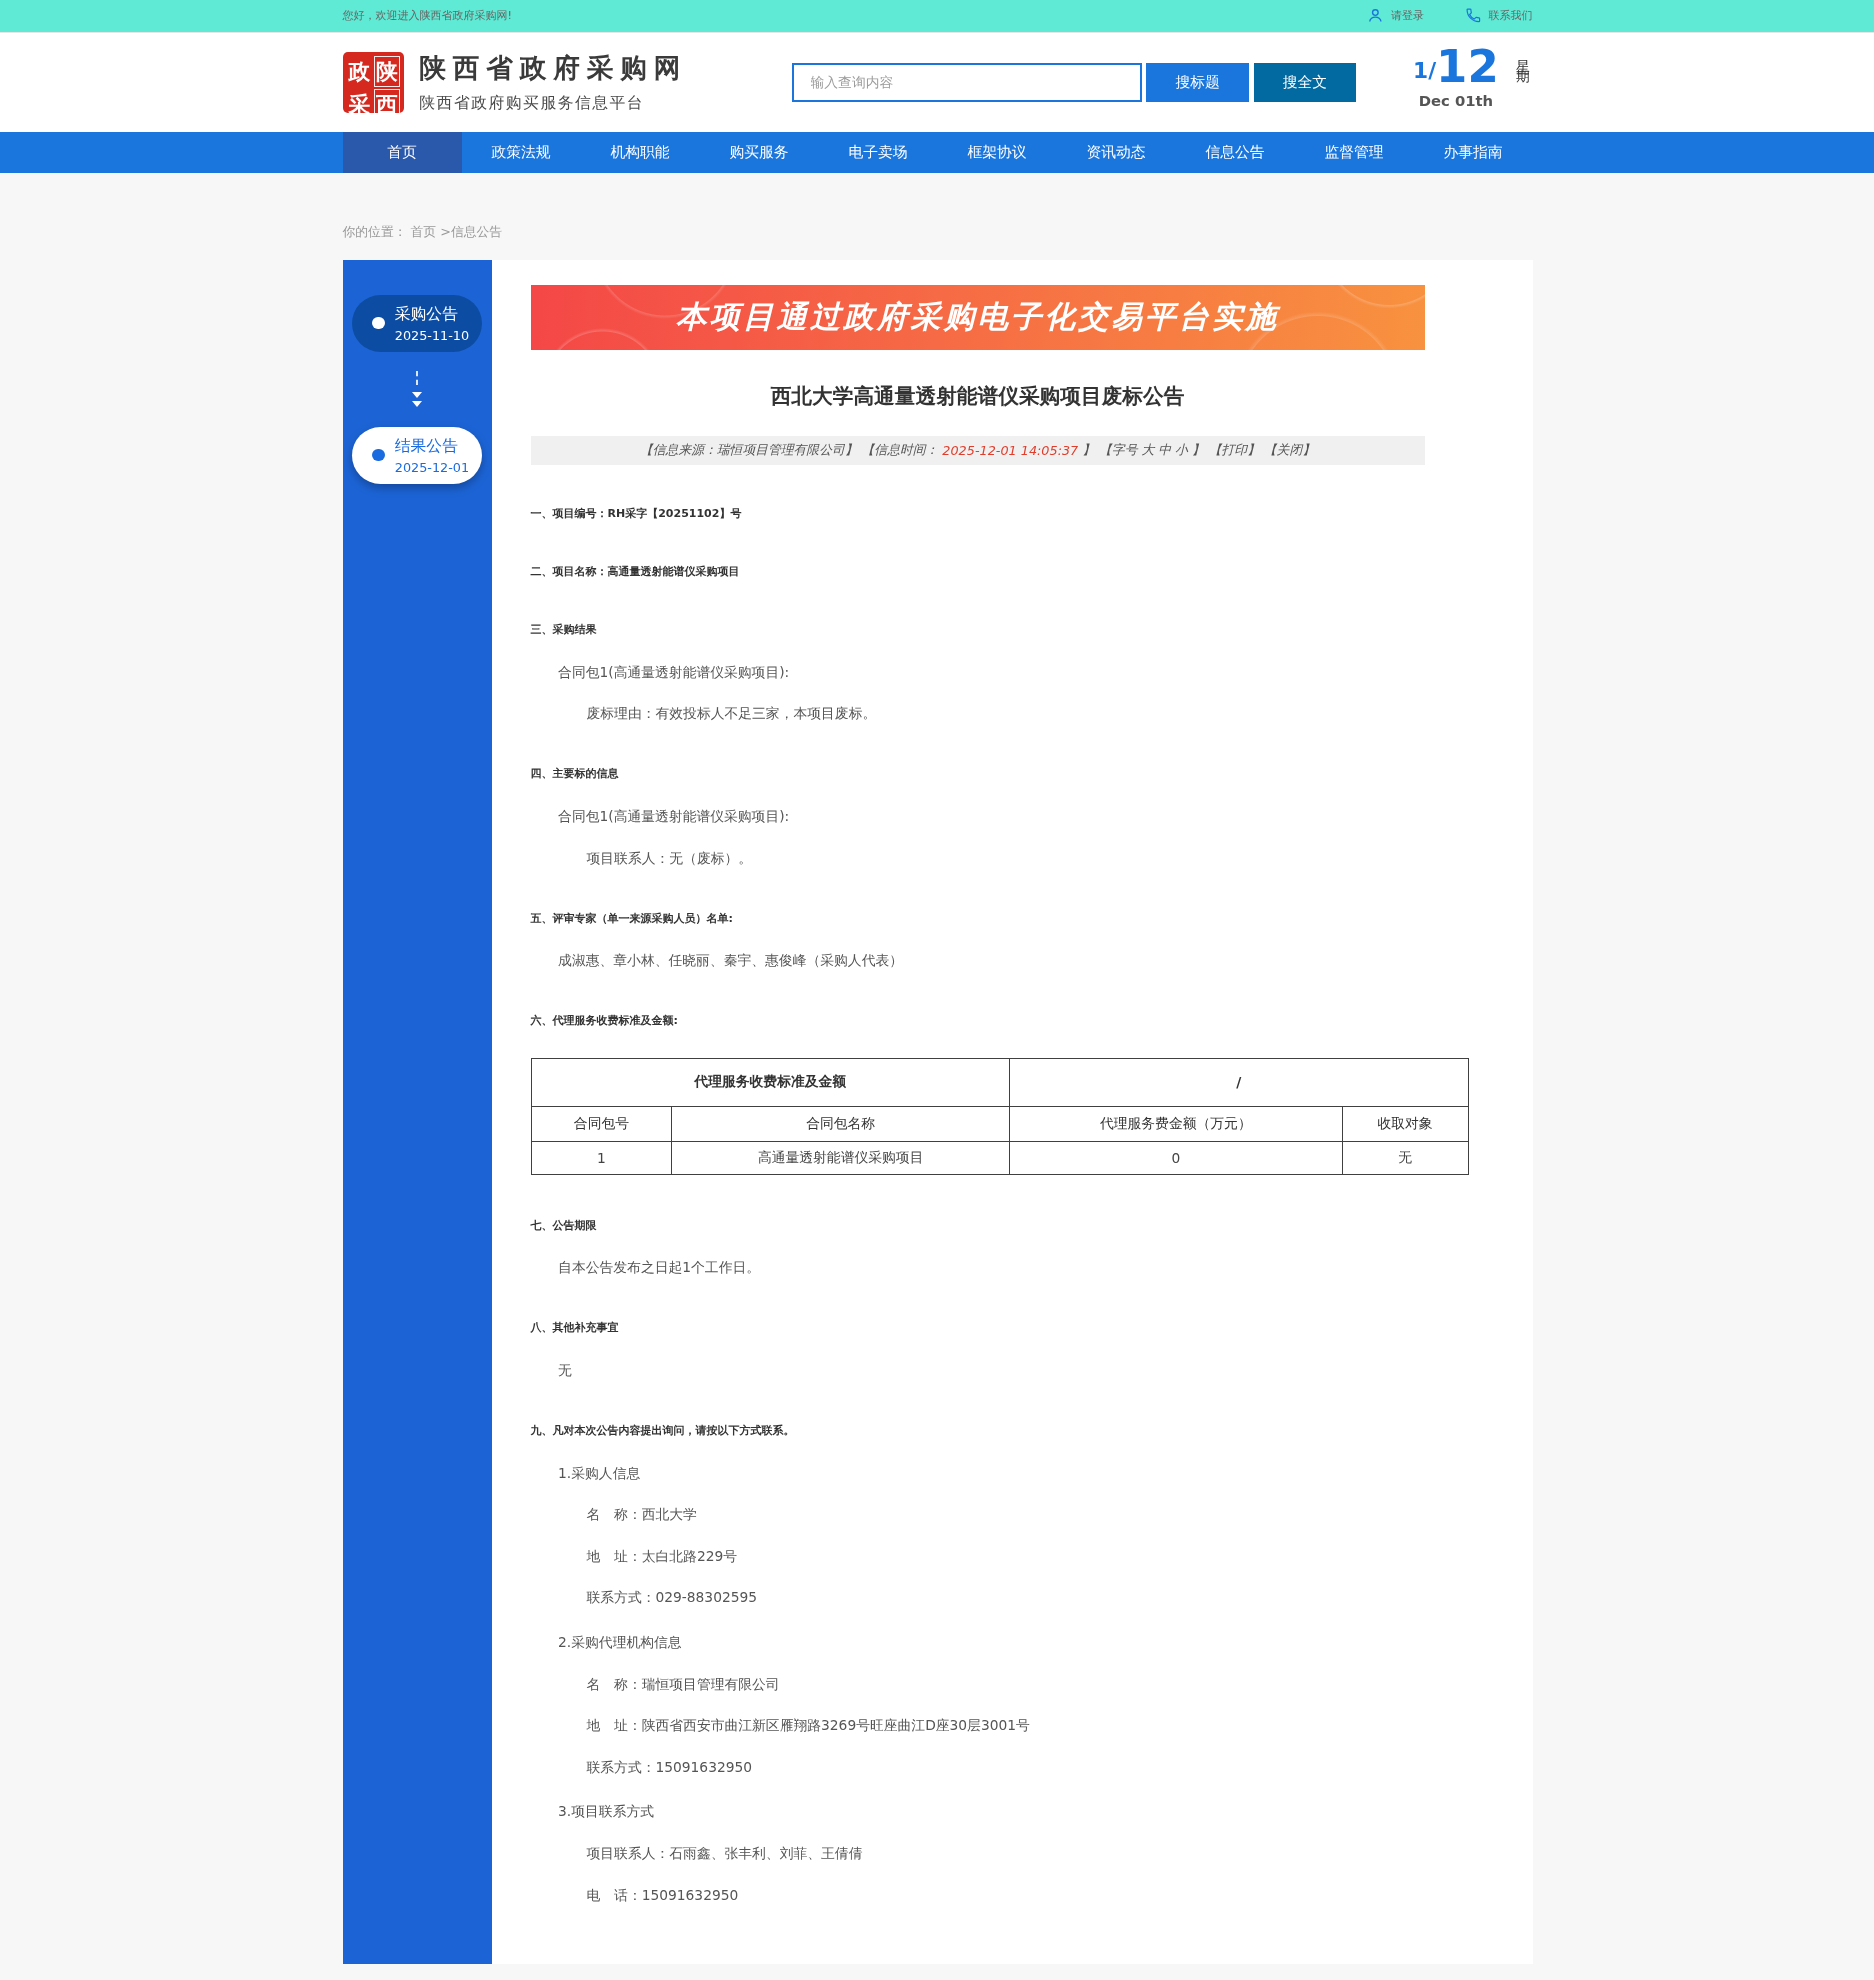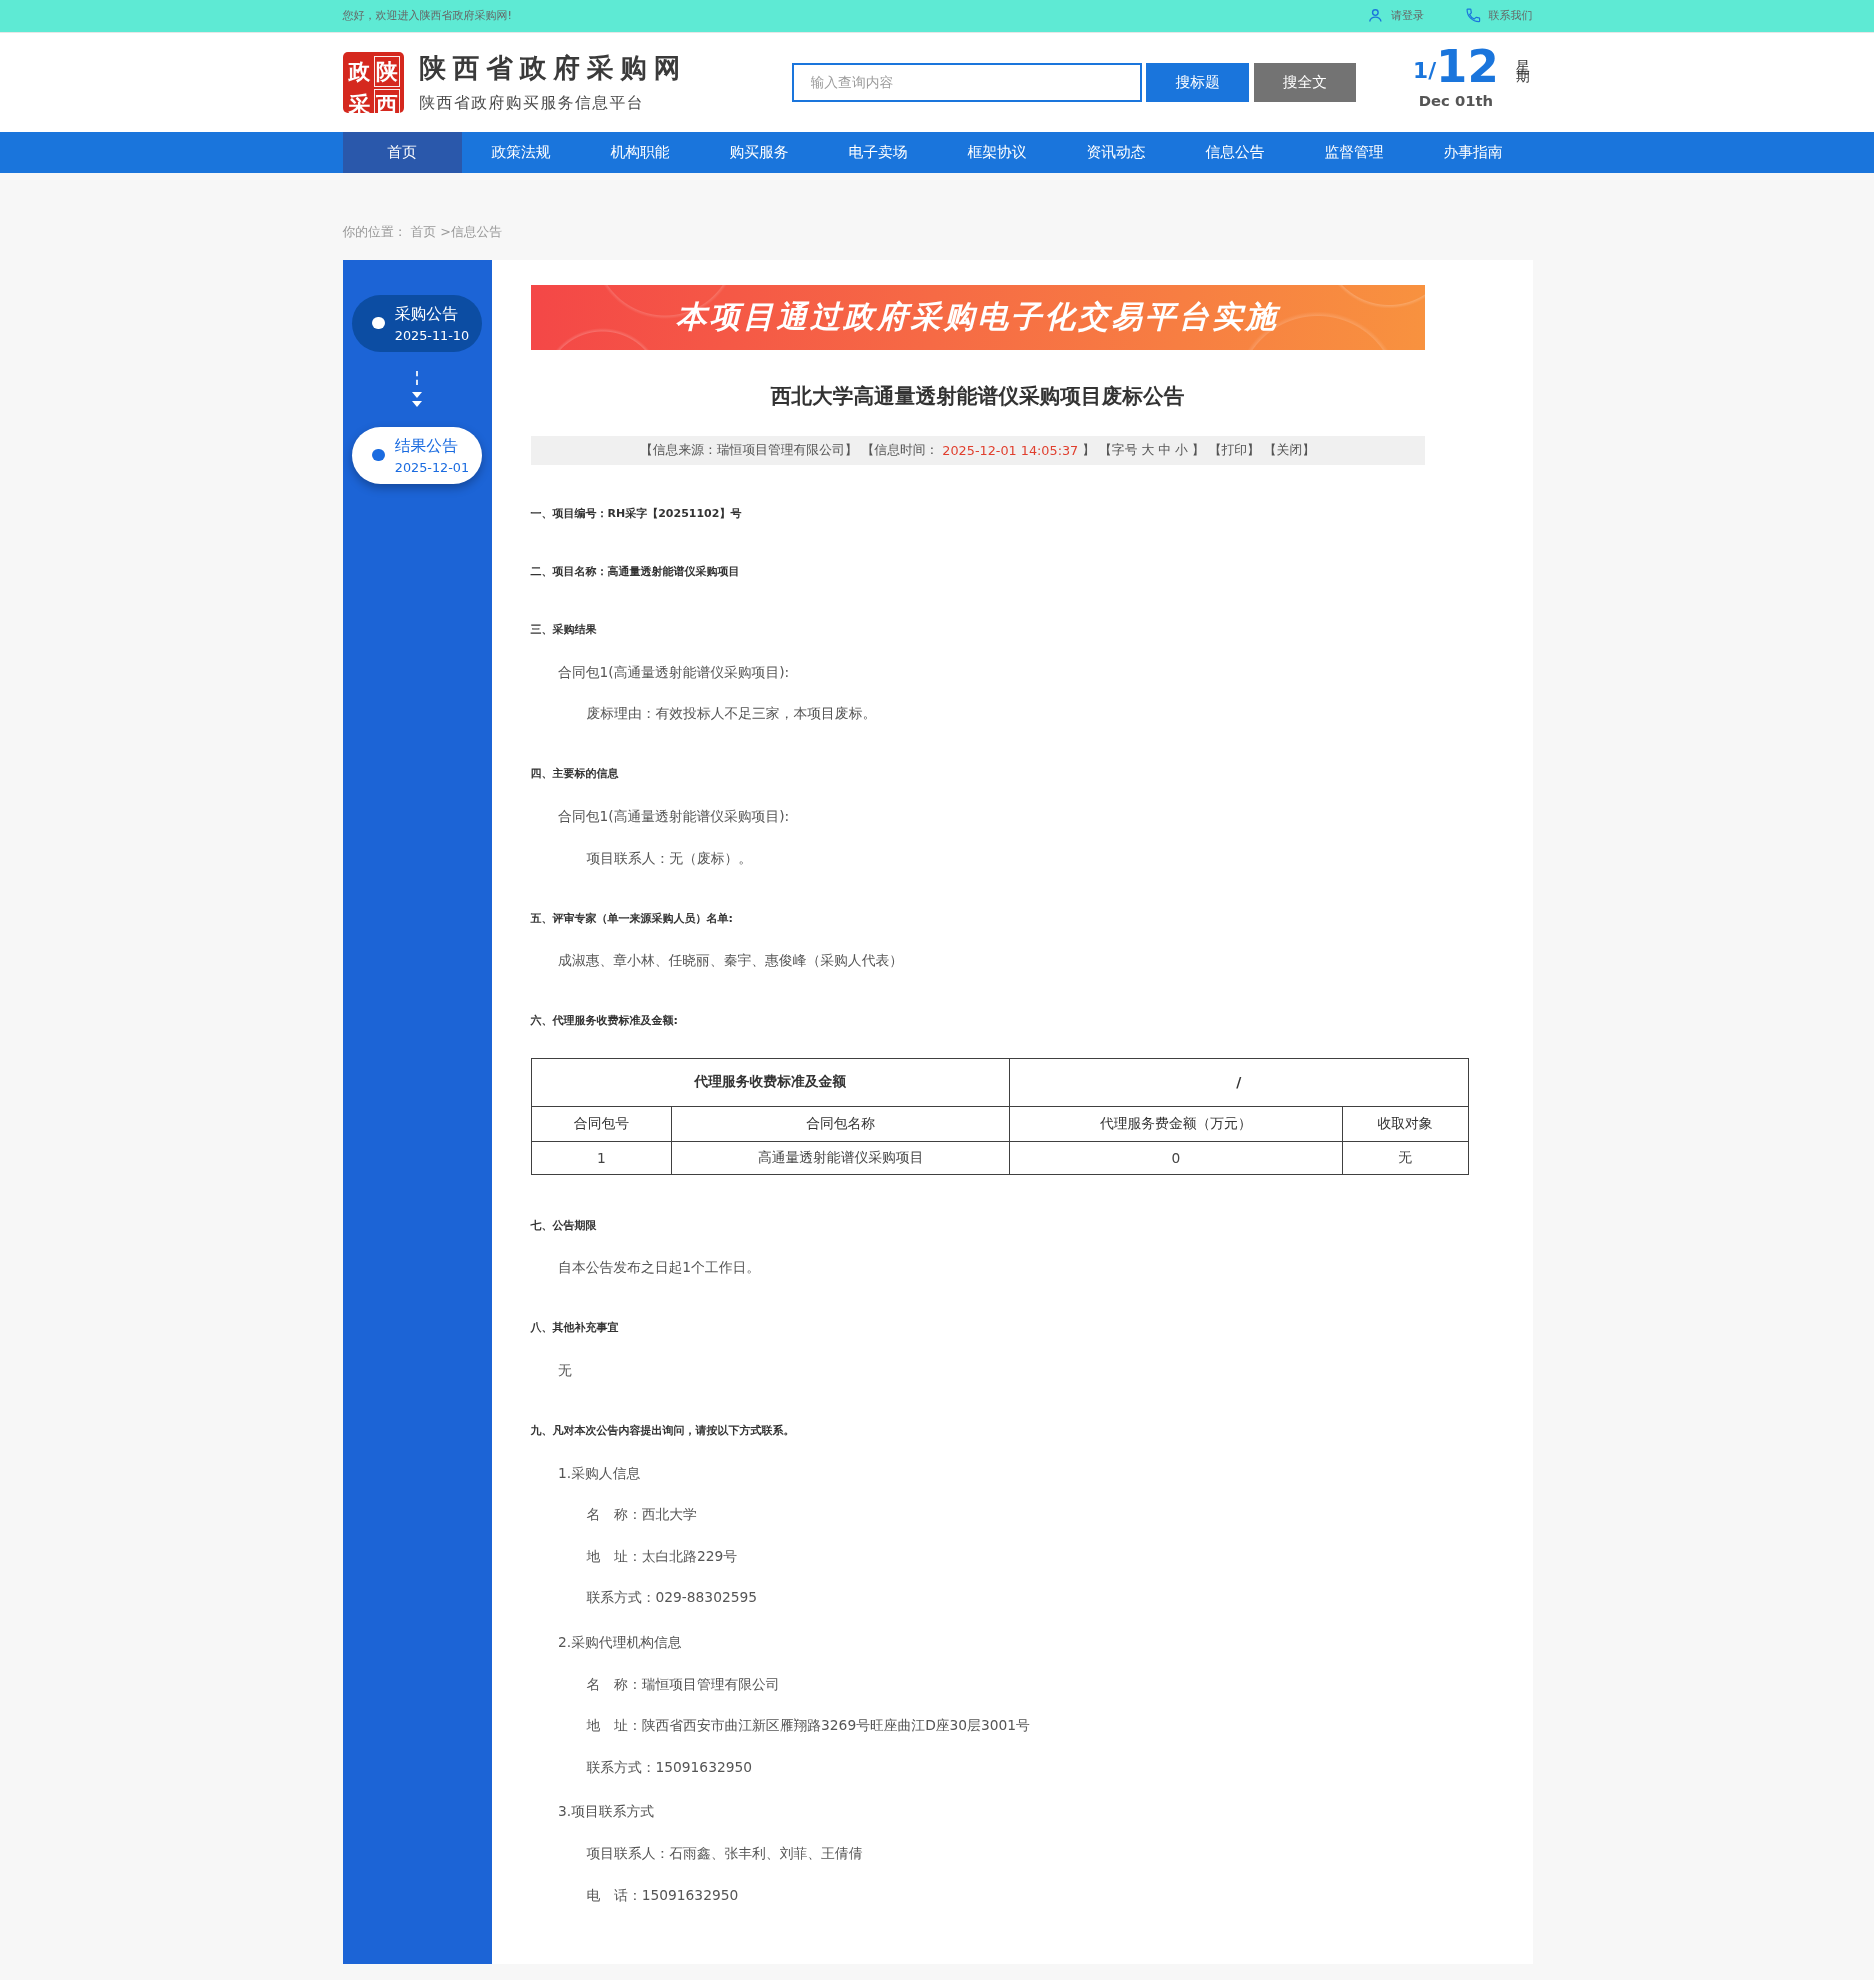--- a/index.html
+++ b/index.html
@@ -30,21 +30,21 @@
   .site-title { font-size:26.6px; font-weight:bold; color:#3a3a3a; letter-spacing:6.9px; }
   .site-sub { font-size:15.8px; color:#4a4a4a; margin-top:6.9px; letter-spacing:1.5px; }
 
   .search-area { display:flex; align-items:center; margin-left:auto; }
   .search-input { width:350px; height:39px; border:2px solid #1a75dc; padding:0 17px; font-size:13.8px;
                   color:#333; outline:none; font-family:inherit; }
   .search-input::placeholder { color:#9b9b9b; }
   .search-btn { height:39px; padding:0 29px; border:none; color:#fff; font-size:14.8px; margin-left:4.9px;
                 cursor:pointer; font-family:inherit; }
   .btn-title { background:#1a75dc; }
-  .btn-full  { background:#737373; }
+  .btn-full  { background:#0369a1; }
 
   .date-box { display:flex; margin-left:57px; align-items:flex-start; }
   .date-top { color:#1a75dc; display:flex; align-items:flex-end; justify-content:center; }
   .date-prefix { font-size:21.7px; font-weight:bold; margin-bottom:4.9px; }
   .date-day { font-size:45px; font-weight:800; line-height:.95; }
   .date-en { font-size:14.8px; font-weight:bold; color:#555; margin-top:3.9px; text-align:center; }
   .weekday { writing-mode:vertical-rl; font-size:13.8px; color:#333; margin-left:15.8px;
              letter-spacing:8.9px; height:69px; margin-top:3.9px; }
 
   
@@ -84,21 +84,21 @@
             font-weight:800; font-style:italic; letter-spacing:3px; position:relative; overflow:hidden; }
   .banner::before { content:""; position:absolute; inset:0; background:
       radial-gradient(circle at 8% 160%, transparent 57px, rgba(255,255,255,.18) 58px, transparent 61px),
       radial-gradient(circle at 15% -60%, transparent 69px, rgba(255,255,255,.15) 70px, transparent 73px),
       radial-gradient(circle at 88% 170%, transparent 79px, rgba(255,255,255,.15) 80px, transparent 84px),
       radial-gradient(circle at 96% -70%, transparent 65px, rgba(255,255,255,.18) 66px, transparent 69px); }
   .banner span { position:relative; }
   .article-title { text-align:center; font-size:20.7px; font-weight:bold; color:#333; margin-top:32px; }
   .meta-bar { margin-top:25.6px; background:#f0f0f0; height:29.6px; display:flex; align-items:center;
               justify-content:center; font-size:12.8px; color:#555; }
-  .meta-bar span { margin:0 2px; }
+  .meta-bar span { margin:0 2px;font-style:italic; }
   .meta-time { color:#e03e2d; }
   .meta-link { cursor:pointer; }
 
   .article-body { width:949px; font-size:13.8px; color:#444; }
   .sec-h { font-size:11px; font-weight:bold; color:#333; margin:43px 0 0; }
   .sec-h.first { margin-top:41px; }
   .p1 { margin:26.6px 0 0 27.6px; color:#555; }
   .p2 { margin:23.6px 0 0 56px; color:#555; }
 
   .fee-table { border-collapse:collapse; margin-top:29.6px; width:938px; text-align:center;

